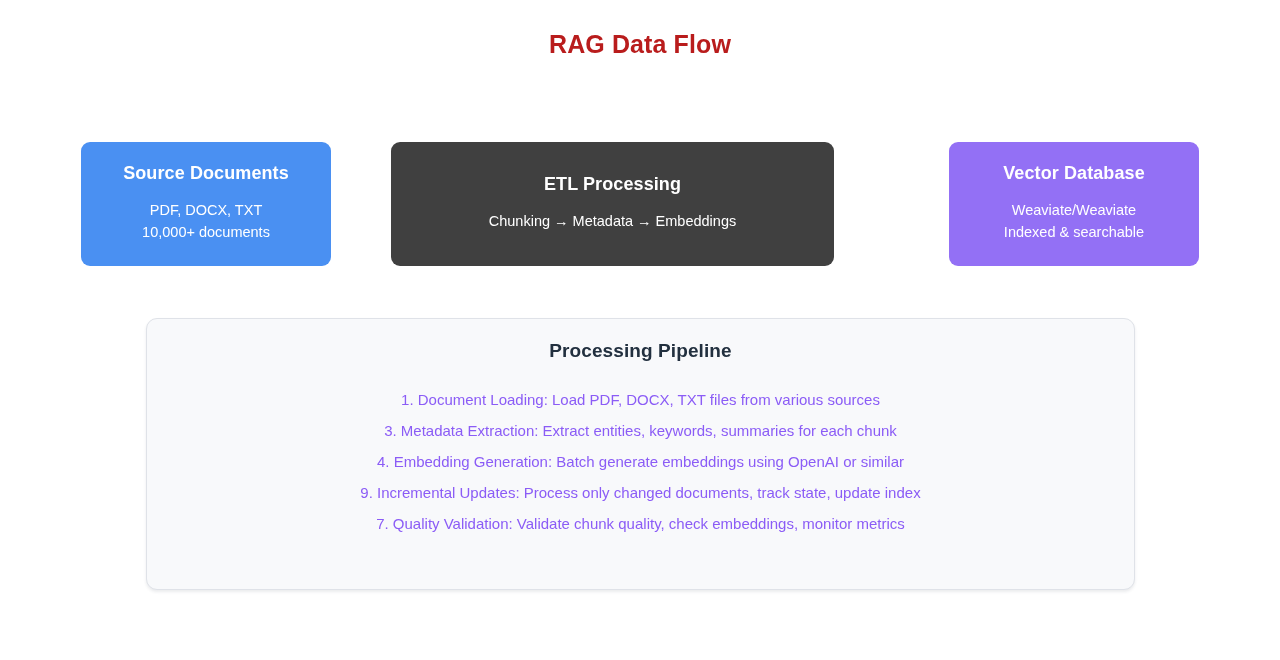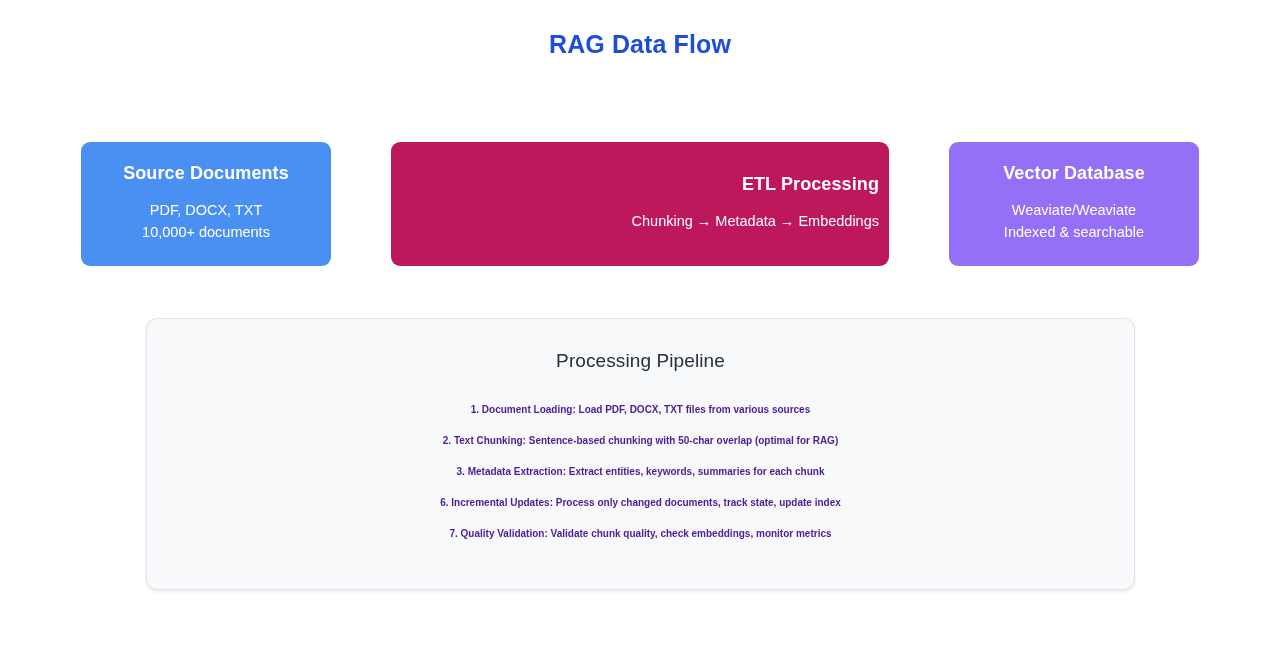--- a/index.html
+++ b/index.html
@@ -18,21 +18,21 @@
 
   
   .page-title {
     position: absolute;
     left: 0;
     top: 30px;
     width: 1280px;
     text-align: center;
     font-size: 25px;
     font-weight: bold;
-    color: #1d4ed8;
+    color: #b91c1c;
     letter-spacing: 0.1px;
   }
 
   
   .flow-row {
     position: absolute;
     left: 0;
     top: 142px;
     width: 1280px;
     height: 124px;
@@ -61,21 +61,21 @@
     letter-spacing: 0.1px;
   }
 
   .flow-box .box-line {
     font-size: 14.5px;
     line-height: 1.55;
     font-weight: normal;
   }
 
   #box-source  { left: 81px;  width: 250px; background: #4a90f2; }
-  #box-etl     { left: 391px; width: 498px; background: #be185d; align-items: flex-end; }
+  #box-etl     { left: 391px; width: 443px; background: #404040; }
   #box-vector  { left: 949px; width: 250px; background: #9370f5; }
 
   
   .arrow {
     position: absolute;
     top: 198px;
     height: 14px;
   }
   .arrow .shaft {
     position: absolute;
@@ -112,37 +112,36 @@
     background: #f8f9fb;
     border: 1px solid #dfe2e8;
     border-radius: 11px;
     box-shadow: 0 2px 3px rgba(60, 70, 90, 0.10);
     padding: 17px 20px 0 20px;
     text-align: center;
   }
 
   .panel-title {
     font-size: 19px;
-    font-weight: normal;
+    font-weight: bold;
     color: #22303f;
-    margin: 14px 0 22px 0;
+    margin: 4px 0 22px 0;
     letter-spacing: 0.1px;
   }
 
   .step-list {
     list-style: none;
     margin: 0;
     padding: 0;
   }
   .step-item {
-    font-size: 10px;
+    font-size: 15px;
     line-height: 31px;
-    color: #4c1d95;
+    color: #8b5cf6;
     white-space: nowrap;
-    font-weight: bold;
   }
 </style>
 </head>
 <body>
 
 <div class="page-title">RAG Data Flow</div>
 
 <div class="flow-row">
 
   <div class="flow-box" id="box-source">
@@ -171,18 +170,18 @@
     <div class="box-line">Weaviate/Weaviate</div>
     <div class="box-line">Indexed &amp; searchable</div>
   </div>
 
 </div>
 
 <div class="pipeline-panel">
   <div class="panel-title">Processing Pipeline</div>
   <ul class="step-list">
     <li class="step-item">1. Document Loading: Load PDF, DOCX, TXT files from various sources</li>
-    <li class="step-item">2. Text Chunking: Sentence-based chunking with 50-char overlap (optimal for RAG)</li>
     <li class="step-item">3. Metadata Extraction: Extract entities, keywords, summaries for each chunk</li>
-    <li class="step-item">6. Incremental Updates: Process only changed documents, track state, update index</li>
+    <li class="step-item">4. Embedding Generation: Batch generate embeddings using OpenAI or similar</li>
+    <li class="step-item">9. Incremental Updates: Process only changed documents, track state, update index</li>
     <li class="step-item">7. Quality Validation: Validate chunk quality, check embeddings, monitor metrics</li>
   </ul>
 </div>
 
 </body></html>

